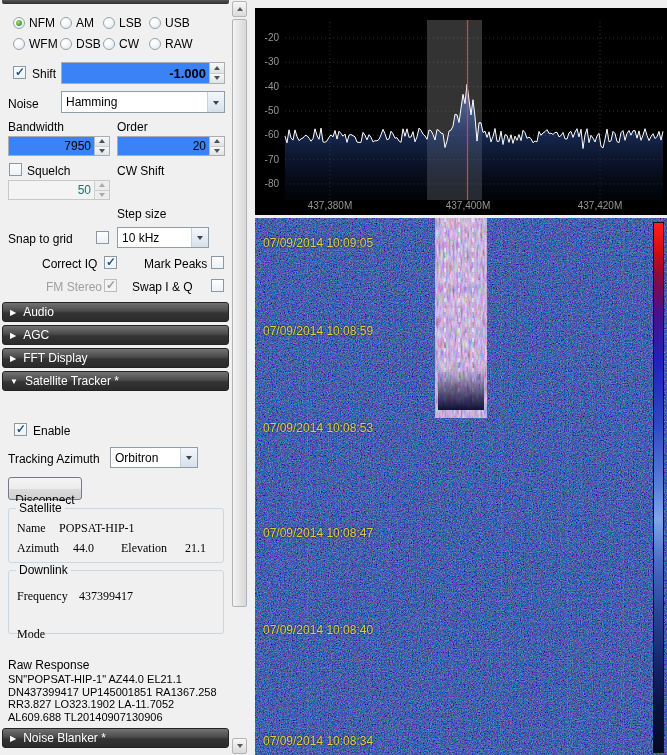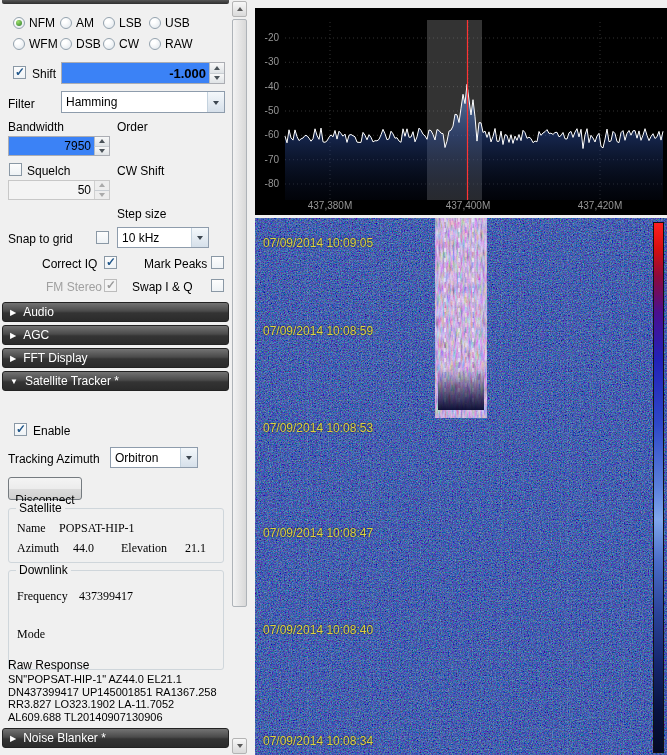--- a/index.html
+++ b/index.html
@@ -37,21 +37,21 @@
   .num .val { flex:1; text-align:right; padding-right:3px; align-self:center; font-size:12px; }
   .num .val.bold { font-weight:bold; font-size:13px; }
   .num .spin { width:15px; display:flex; flex-direction:column; }
   .num .spin > div { flex:1; background:linear-gradient(#f8f8f8,#dfe3e6); border-left:1px solid #b5bcc2;
         display:flex; align-items:center; justify-content:center; }
   .num .spin > div + div { border-top:1px solid #c8cdd2; }
   .tri { width:0; height:0; border:3px solid transparent; }
   .tri.up { border-bottom:4px solid #4b5359; margin-top:-3px; }
   .tri.dn { border-top:4px solid #4b5359; margin-bottom:-3px; }
   .num.dis { background:#f4f4f4; border-color:#c8c8c8; }
-  .num.dis .val { color:#000000; }
+  .num.dis .val { color:#0f766e; }
   .num.dis .spin > div { background:#ededed; border-left-color:#d0d0d0; }
   .num.dis .tri.up { border-bottom-color:#aaa; }
   .num.dis .tri.dn { border-top-color:#aaa; }
 
   
   .combo { position:absolute; background:#fff; border:1px solid #8e9cac; display:flex; align-items:stretch; }
   .combo .txt { flex:1; padding-left:4px; align-self:center; font-size:12px; white-space:nowrap; overflow:hidden; }
   .combo .arrowbox { width:17px; background:linear-gradient(#f4f8fb,#d6e0ea); border-left:1px solid #c4d2de;
         display:flex; align-items:center; justify-content:center; }
   .darr { width:0; height:0; border:3.5px solid transparent; border-top:4px solid #3c4650; margin-top:4px; }
@@ -142,32 +142,43 @@
       <div class="spin">
         <div>
             <span class="tri up"></span>
           </div>
         <div>
             <span class="tri dn"></span>
           </div>
       </div>
     </div>
 
-    <span class="lbl" style="left:8px;top:97px">Filter</span>
+    <span class="lbl" style="left:8px;top:97px">Noise</span>
     <div class="combo" style="left:61px;top:91px;width:164px;height:22px">
       <span class="txt">Hamming</span>
       <span class="arrowbox">
           <span class="darr"></span>
         </span>
     </div>
 
     <span class="lbl" style="left:8px;top:120px">Bandwidth</span>
     <span class="lbl" style="left:117px;top:120px">Order</span>
     <div class="num" style="left:8px;top:136px;width:102px;height:20px">
       <div class="val">7950</div>
+      <div class="spin">
+        <div>
+            <span class="tri up"></span>
+          </div>
+        <div>
+            <span class="tri dn"></span>
+          </div>
+      </div>
+    </div>
+    <div class="num" style="left:117px;top:136px;width:108px;height:20px">
+      <div class="val">20</div>
       <div class="spin">
         <div>
             <span class="tri up"></span>
           </div>
         <div>
             <span class="tri dn"></span>
           </div>
       </div>
     </div>
 
@@ -239,21 +250,21 @@
     <div class="grp" style="left:8px;top:508px;width:216px;height:55px">
       <span class="grp-title">Satellite</span>
       <span class="glbl" style="left:8px;top:12px">Name</span>
       <span class="glbl" style="left:50px;top:12px">POPSAT-HIP-1</span>
       <span class="glbl" style="left:8px;top:32px">Azimuth</span>
       <span class="glbl" style="left:64px;top:32px">44.0</span>
       <span class="glbl" style="left:112px;top:32px">Elevation</span>
       <span class="glbl" style="left:176px;top:32px">21.1</span>
     </div>
 
-    <div class="grp" style="left:8px;top:570px;width:216px;height:100px">
+    <div class="grp" style="left:8px;top:570px;width:216px;height:64px">
       <span class="grp-title">Downlink</span>
       <span class="glbl" style="left:8px;top:18px">Frequency</span>
       <span class="glbl" style="left:70px;top:18px">437399417</span>
       <span class="glbl" style="left:8px;top:56px">Mode</span>
       <span class="glbl" style="left:70px;top:56px"></span>
     </div>
 
     <span class="lbl" style="left:8px;top:658px">Raw Response</span>
     <div class="raw-text" style="left:8px;top:673px">SN"POPSAT-HIP-1" AZ44.0 EL21.1 DN437399417 UP145001851 RA1367.258 RR3.827 LO323.1902 LA-11.7052 AL609.688 TL20140907130906</div>
 

